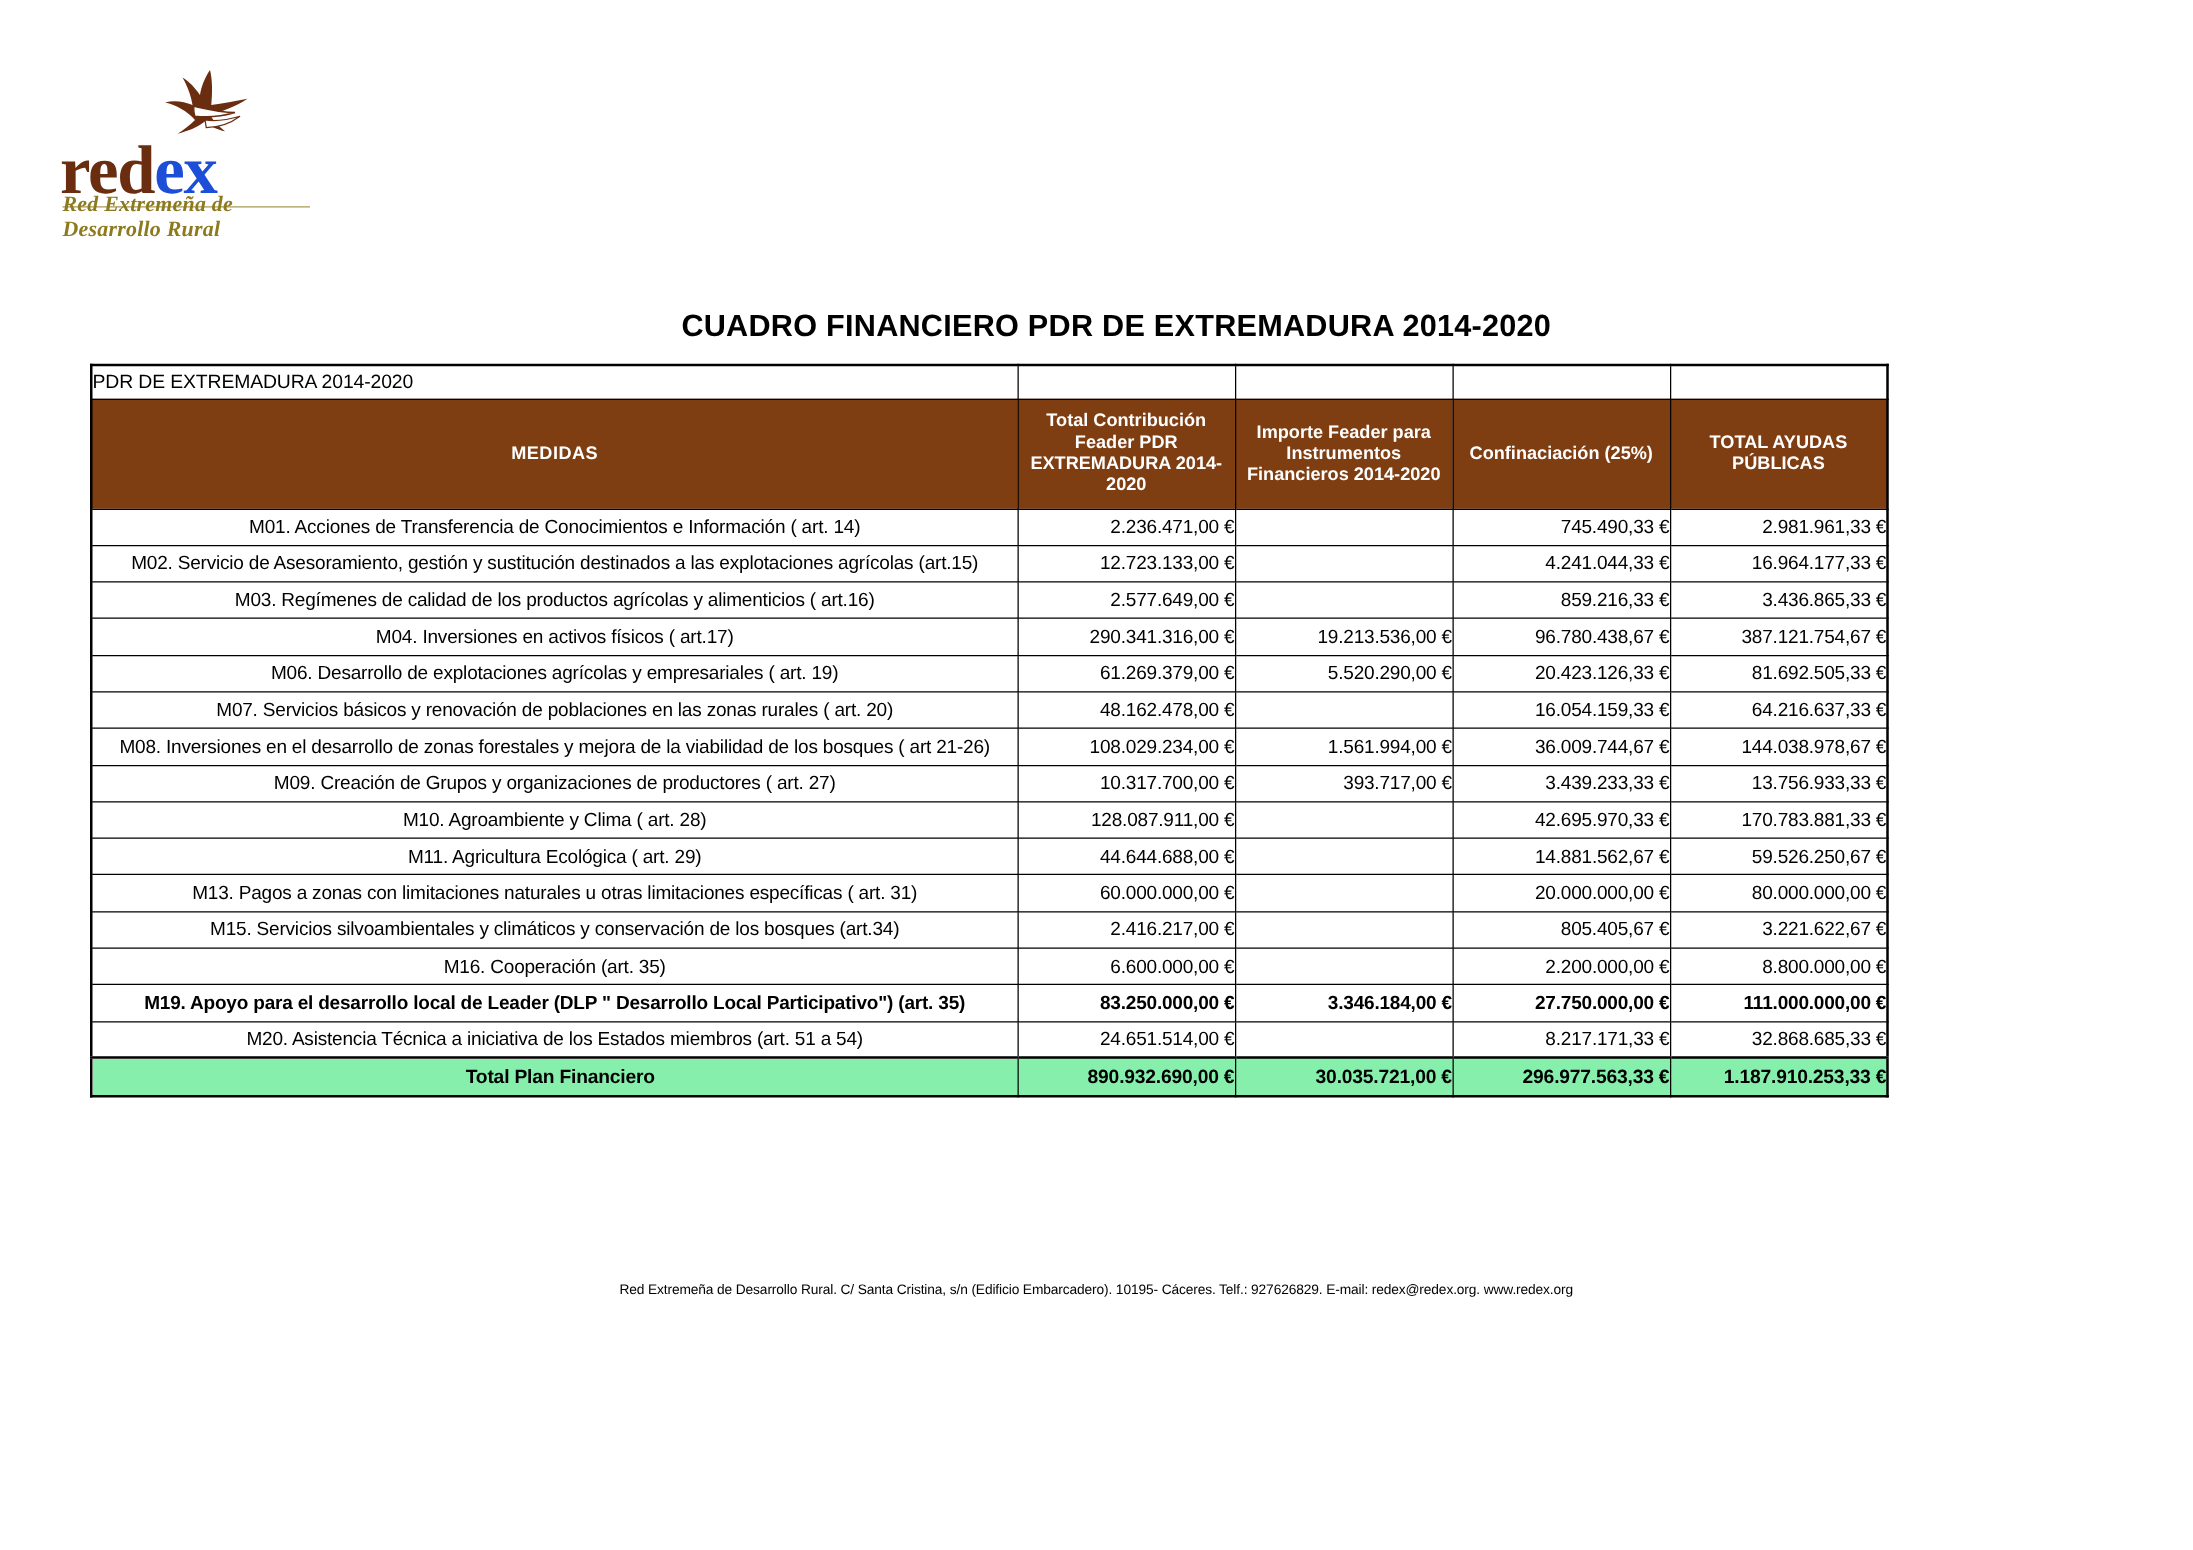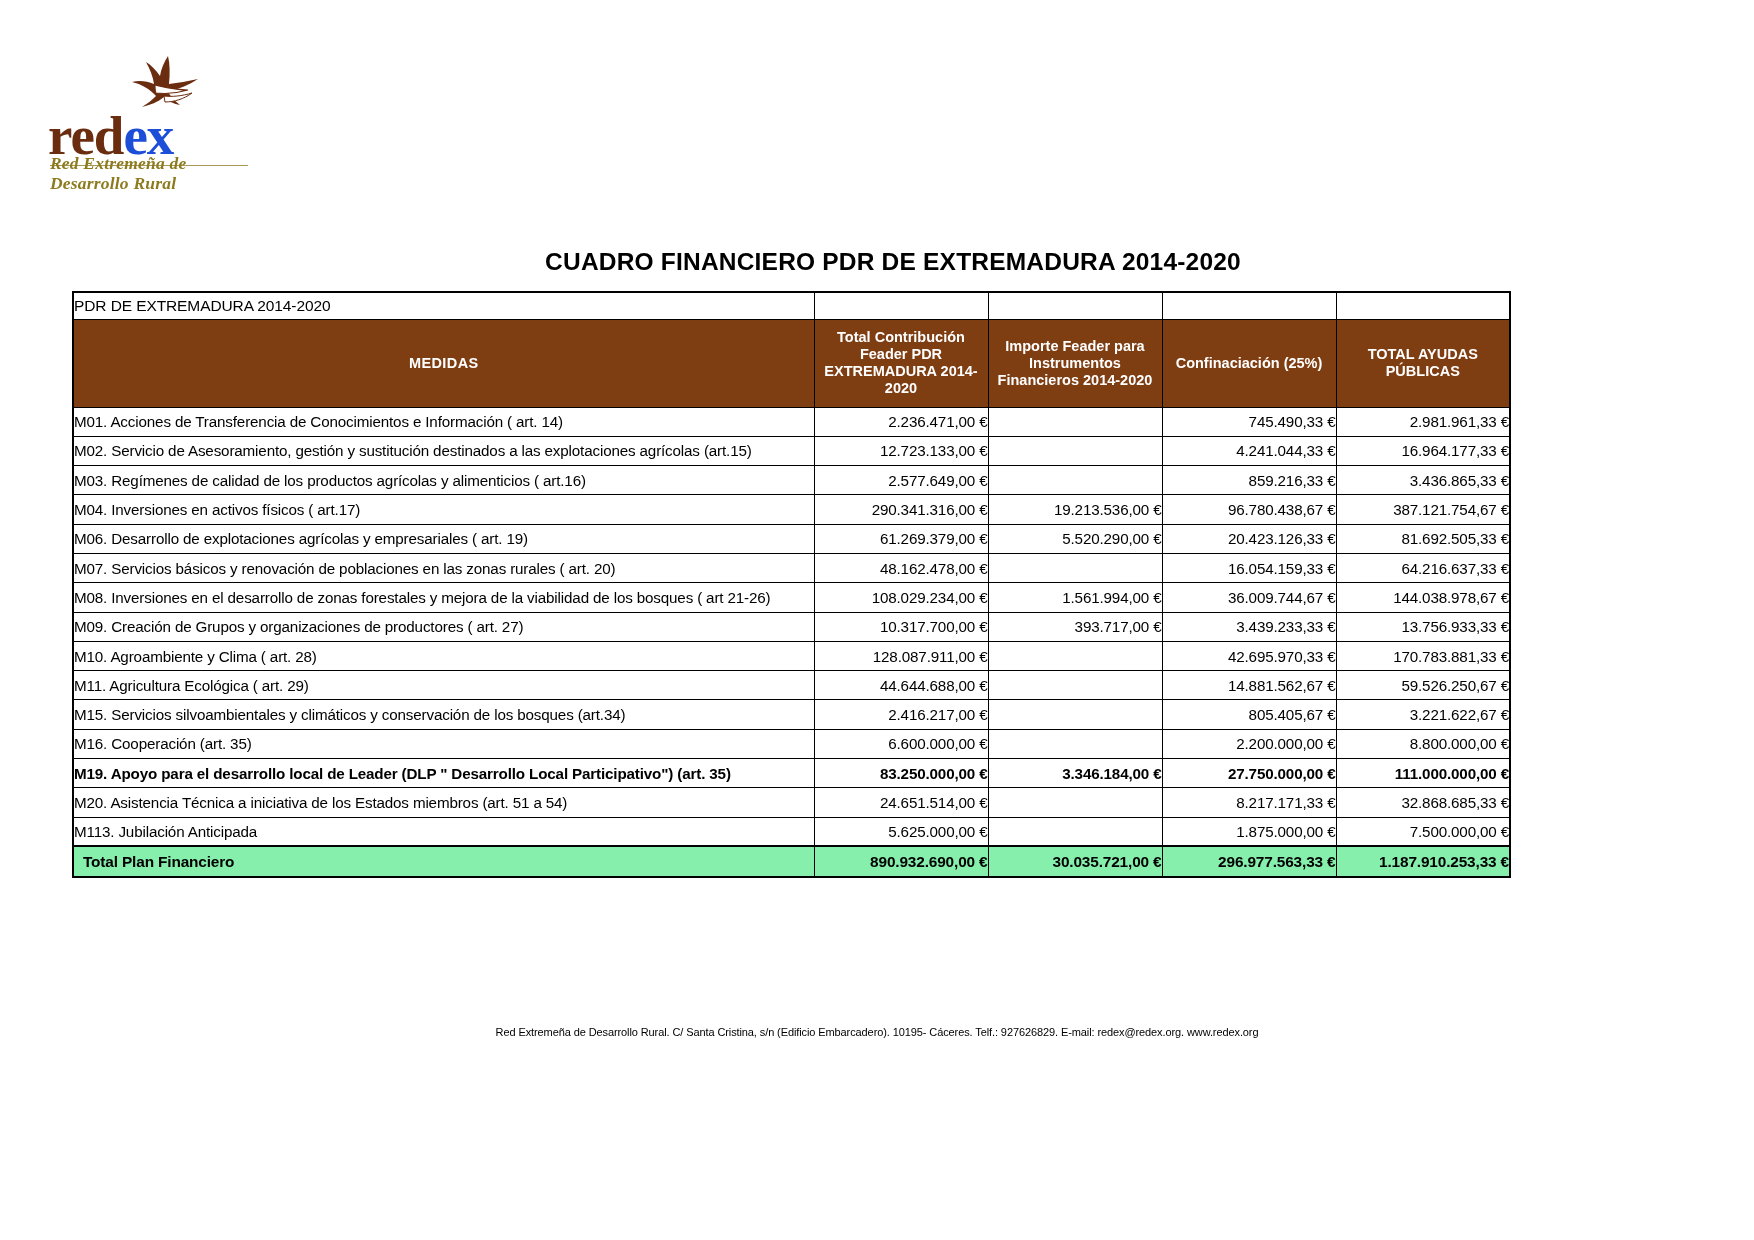--- a/index.html
+++ b/index.html
@@ -133,21 +133,21 @@
   }
   td.h-medidas {
     font-size: 15px;
     letter-spacing: 0.4px;
     border-right: 2px solid #000;
   }
 
   
   tr.data-row td { height: 29.3px; font-size: 15.2px; }
   td.m-label {
-    text-align: left;
+    text-align: center;
     padding: 0 6px 0 9px;
     letter-spacing: -0.15px;
     white-space: nowrap;
     overflow: hidden;
     border-right: 2px solid #000;
   }
   td.num {
     text-align: right;
     padding: 0 7px 0 3px;
     letter-spacing: -0.15px;
@@ -288,20 +288,27 @@
           <td class="num">170.783.881,33 €</td>
         </tr>
         <tr class="data-row">
           <td class="m-label">M11. Agricultura Ecológica ( art. 29)</td>
           <td class="num">44.644.688,00 €</td>
           <td class="num"></td>
           <td class="num">14.881.562,67 €</td>
           <td class="num">59.526.250,67 €</td>
         </tr>
         <tr class="data-row">
+          <td class="m-label">M13. Pagos a zonas con limitaciones naturales u otras limitaciones específicas ( art. 31)</td>
+          <td class="num">60.000.000,00 €</td>
+          <td class="num"></td>
+          <td class="num">20.000.000,00 €</td>
+          <td class="num">80.000.000,00 €</td>
+        </tr>
+        <tr class="data-row">
           <td class="m-label">M15. Servicios silvoambientales y climáticos y conservación de los bosques (art.34)</td>
           <td class="num">2.416.217,00 €</td>
           <td class="num"></td>
           <td class="num">805.405,67 €</td>
           <td class="num">3.221.622,67 €</td>
         </tr>
         <tr class="data-row">
           <td class="m-label">M16. Cooperación (art. 35)</td>
           <td class="num">6.600.000,00 €</td>
           <td class="num"></td>
@@ -314,27 +321,20 @@
           <td class="num">3.346.184,00 €</td>
           <td class="num">27.750.000,00 €</td>
           <td class="num">111.000.000,00 €</td>
         </tr>
         <tr class="data-row">
           <td class="m-label">M20. Asistencia Técnica a iniciativa de los Estados miembros (art. 51 a 54)</td>
           <td class="num">24.651.514,00 €</td>
           <td class="num"></td>
           <td class="num">8.217.171,33 €</td>
           <td class="num">32.868.685,33 €</td>
-        </tr>
-        <tr class="data-row">
-          <td class="m-label">M113. Jubilación Anticipada</td>
-          <td class="num">5.625.000,00 €</td>
-          <td class="num"></td>
-          <td class="num">1.875.000,00 €</td>
-          <td class="num">7.500.000,00 €</td>
         </tr>
         <tr class="total-row">
         <td class="m-label">Total Plan Financiero</td>
         <td class="num">890.932.690,00 €</td>
         <td class="num">30.035.721,00 €</td>
         <td class="num">296.977.563,33 €</td>
         <td class="num">1.187.910.253,33 €</td>
       </tr>
     </tbody>
   </table>

